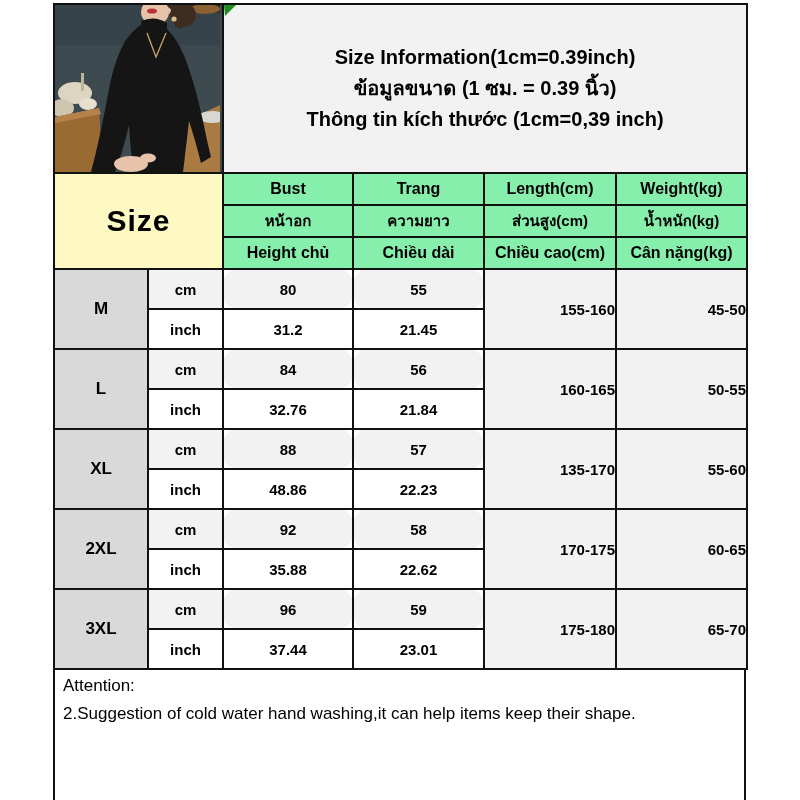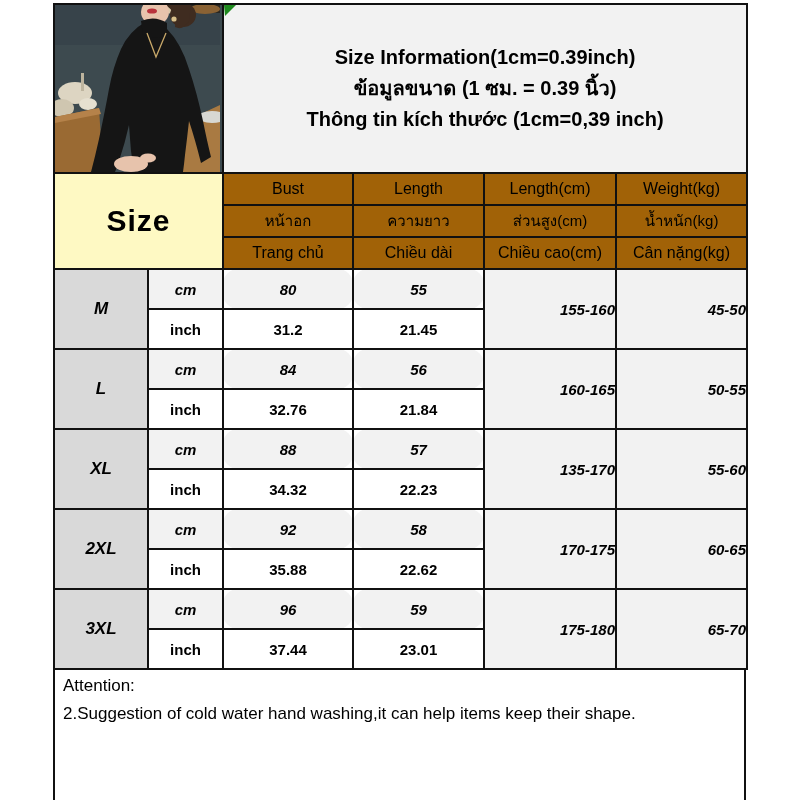--- a/index.html
+++ b/index.html
@@ -21,26 +21,26 @@
   .photo-cell{padding:0;height:167px;background:#3d4a4f;}
   .photo-cell svg{display:block;}
   .title-cell{
     background:#f2f2f2;position:relative;
     font-weight:bold;font-size:20px;line-height:31px;
   }
   .corner-flag{position:absolute;top:0;left:0;}
   .size-head{
     background:#fef9c3;font-weight:bold;font-size:30px;letter-spacing:1px;
   }
-  .hdr{background:#a16207;font-weight:normal;font-size:16px;height:30px;}
+  .hdr{background:#86efac;font-weight:bold;font-size:16px;height:30px;}
   .hdr-th{font-size:15px;}
   .size-name{background:#d9d9d9;font-weight:bold;font-size:17px;}
   .unit{font-weight:bold;font-size:15px;}
   .val{font-weight:bold;font-size:15px;border-radius:15px;}
-  tr.row-cm td{background:#f2f2f2;height:38px;font-style:italic;}
+  tr.row-cm td{background:#f2f2f2;height:38px;}
   tr.row-inch td{background:#ffffff;height:38px;}
   td.range{background:#f2f2f2;font-weight:bold;font-size:15px;}
   tr.row-cm td.size-name, tr.row-cm td.range{background:#d9d9d9;}
   tr.row-cm td.rangecell{background:#f2f2f2;text-align:right;}
 
   .attention{
     margin-top:-2px;border:2px solid #111;height:148px;
     padding:2px 8px 0 8px;box-sizing:border-box;
     font-size:17px;line-height:28px;font-weight:normal;
     text-align:left;background:#fff;
@@ -113,32 +113,32 @@
           </svg>
           <div>Size Information(1cm=0.39inch)</div>
           <div>ข้อมูลขนาด (1 ซม. = 0.39 นิ้ว)</div>
           <div>Thông tin kích thước (1cm=0,39 inch)</div>
         </td>
       </tr>
 
       <tr>
         <td class="size-head" colspan="2" rowspan="3">Size</td>
         <td class="hdr">Bust</td>
-        <td class="hdr">Length</td>
+        <td class="hdr">Trang</td>
         <td class="hdr">Length(cm)</td>
         <td class="hdr">Weight(kg)</td>
       </tr>
       <tr>
         <td class="hdr hdr-th">หน้าอก</td>
         <td class="hdr hdr-th">ความยาว</td>
         <td class="hdr hdr-th">ส่วนสูง(cm)</td>
         <td class="hdr hdr-th">น้ำหนัก(kg)</td>
       </tr>
       <tr>
-        <td class="hdr">Trang chủ</td>
+        <td class="hdr">Height chủ</td>
         <td class="hdr">Chiều dài</td>
         <td class="hdr">Chiều cao(cm)</td>
         <td class="hdr">Cân nặng(kg)</td>
       </tr>
 
       <tr class="row-cm">
         <td class="size-name" rowspan="2">M</td>
         <td class="unit" style="background:#f2f2f2">cm</td>
         <td class="val">80</td>
         <td class="val">55</td>
@@ -168,21 +168,21 @@
       <tr class="row-cm">
         <td class="size-name" rowspan="2">XL</td>
         <td class="unit" style="background:#f2f2f2">cm</td>
         <td class="val">88</td>
         <td class="val">57</td>
         <td class="range rangecell" rowspan="2">135-170</td>
         <td class="range rangecell" rowspan="2">55-60</td>
       </tr>
       <tr class="row-inch">
         <td class="unit">inch</td>
-        <td class="val">34.32</td>
+        <td class="val">48.86</td>
         <td class="val">22.23</td>
       </tr>
 
       <tr class="row-cm">
         <td class="size-name" rowspan="2">2XL</td>
         <td class="unit" style="background:#f2f2f2">cm</td>
         <td class="val">92</td>
         <td class="val">58</td>
         <td class="range rangecell" rowspan="2">170-175</td>
         <td class="range rangecell" rowspan="2">60-65</td>

